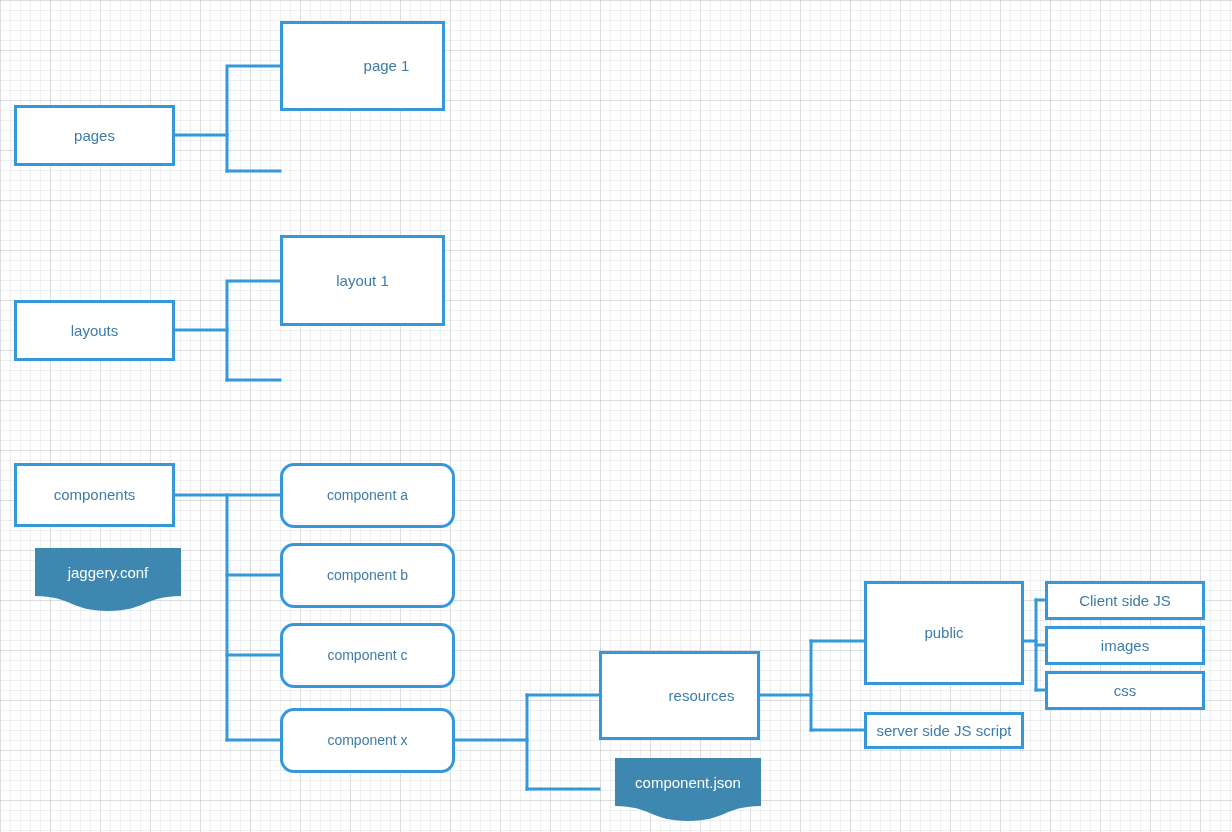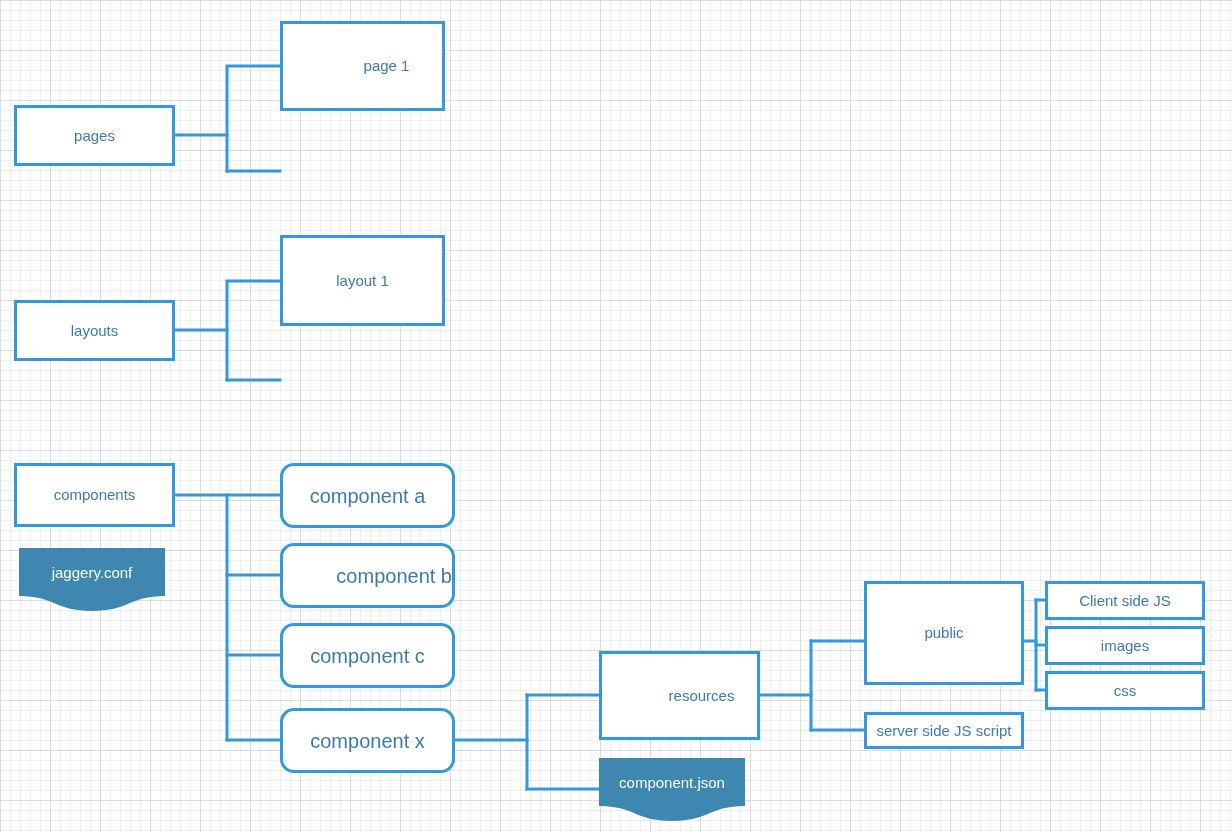--- a/index.html
+++ b/index.html
@@ -44,27 +44,28 @@
   .rect {
     border: 3px solid #3498db;
     background: #ffffff;
     color: #3d7ca8;
     font-size: 15px;
   }
   .rounded {
     border: 3px solid #3498db;
     background: #ffffff;
     color: #3d7ca8;
-    font-size: 20px;
+    font-size: 14px;
     border-radius: 14px;
   }
   .doc {
     background: transparent;
     color: #ffffff;
     font-size: 15px;
+    margin-left: 16px;
   }
   .doc .doc-shape {
     position: absolute;
     left: 0; top: 0;
     width: 100%;
     height: 100%;
   }
   .doc .doc-label {
     position: relative;
     z-index: 2;
@@ -137,21 +138,21 @@
     <svg class="doc-shape" viewBox="0 0 146 63" preserveAspectRatio="none" xmlns="http://www.w3.org/2000/svg">
       <path d="M 0 0 L 146 0 L 146 48 C 110 48, 110 63, 73 63 C 36 63, 36 48, 0 48 Z" fill="#3d87b0"></path>
     </svg>
     <span class="doc-label">jaggery.conf</span>
   </div>
 
   <div class="node rounded" style="left:280px; top:463px; width:175px; height:65px;">
     <span>component a</span>
   </div>
 
-  <div class="node rounded" style="left:280px; top:543px; width:175px; height:65px;justify-content:flex-end;">
+  <div class="node rounded" style="left:280px; top:543px; width:175px; height:65px;">
     <span>component b</span>
   </div>
 
   <div class="node rounded" style="left:280px; top:623px; width:175px; height:65px;">
     <span>component c</span>
   </div>
 
   <div class="node rounded" style="left:280px; top:708px; width:175px; height:65px;">
     <span>component x</span>
   </div>

